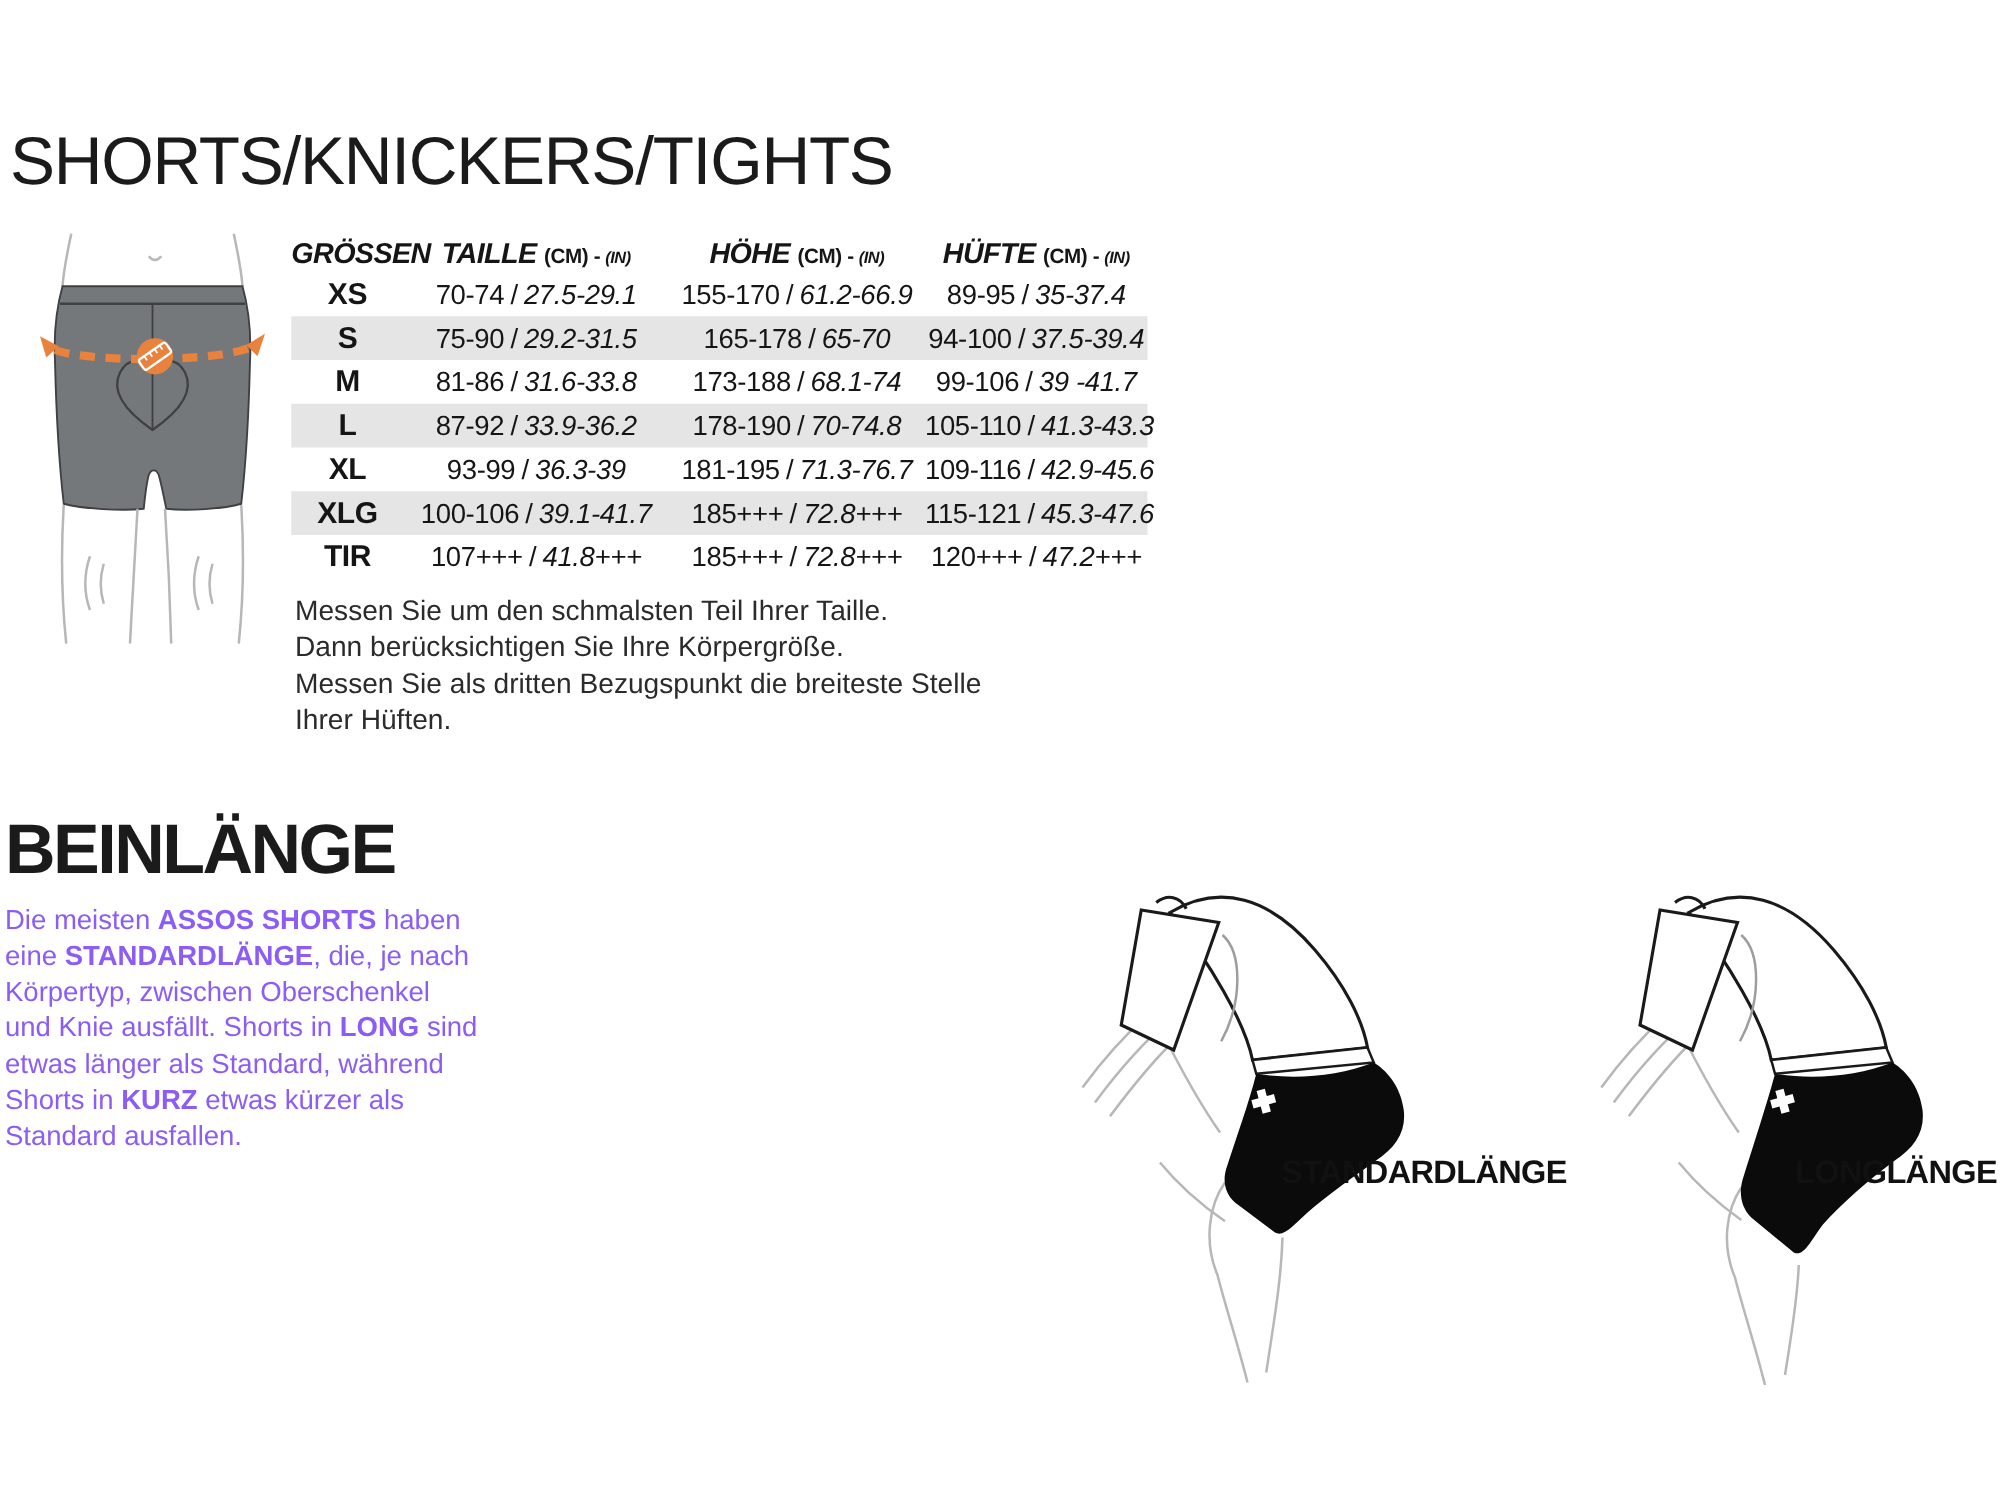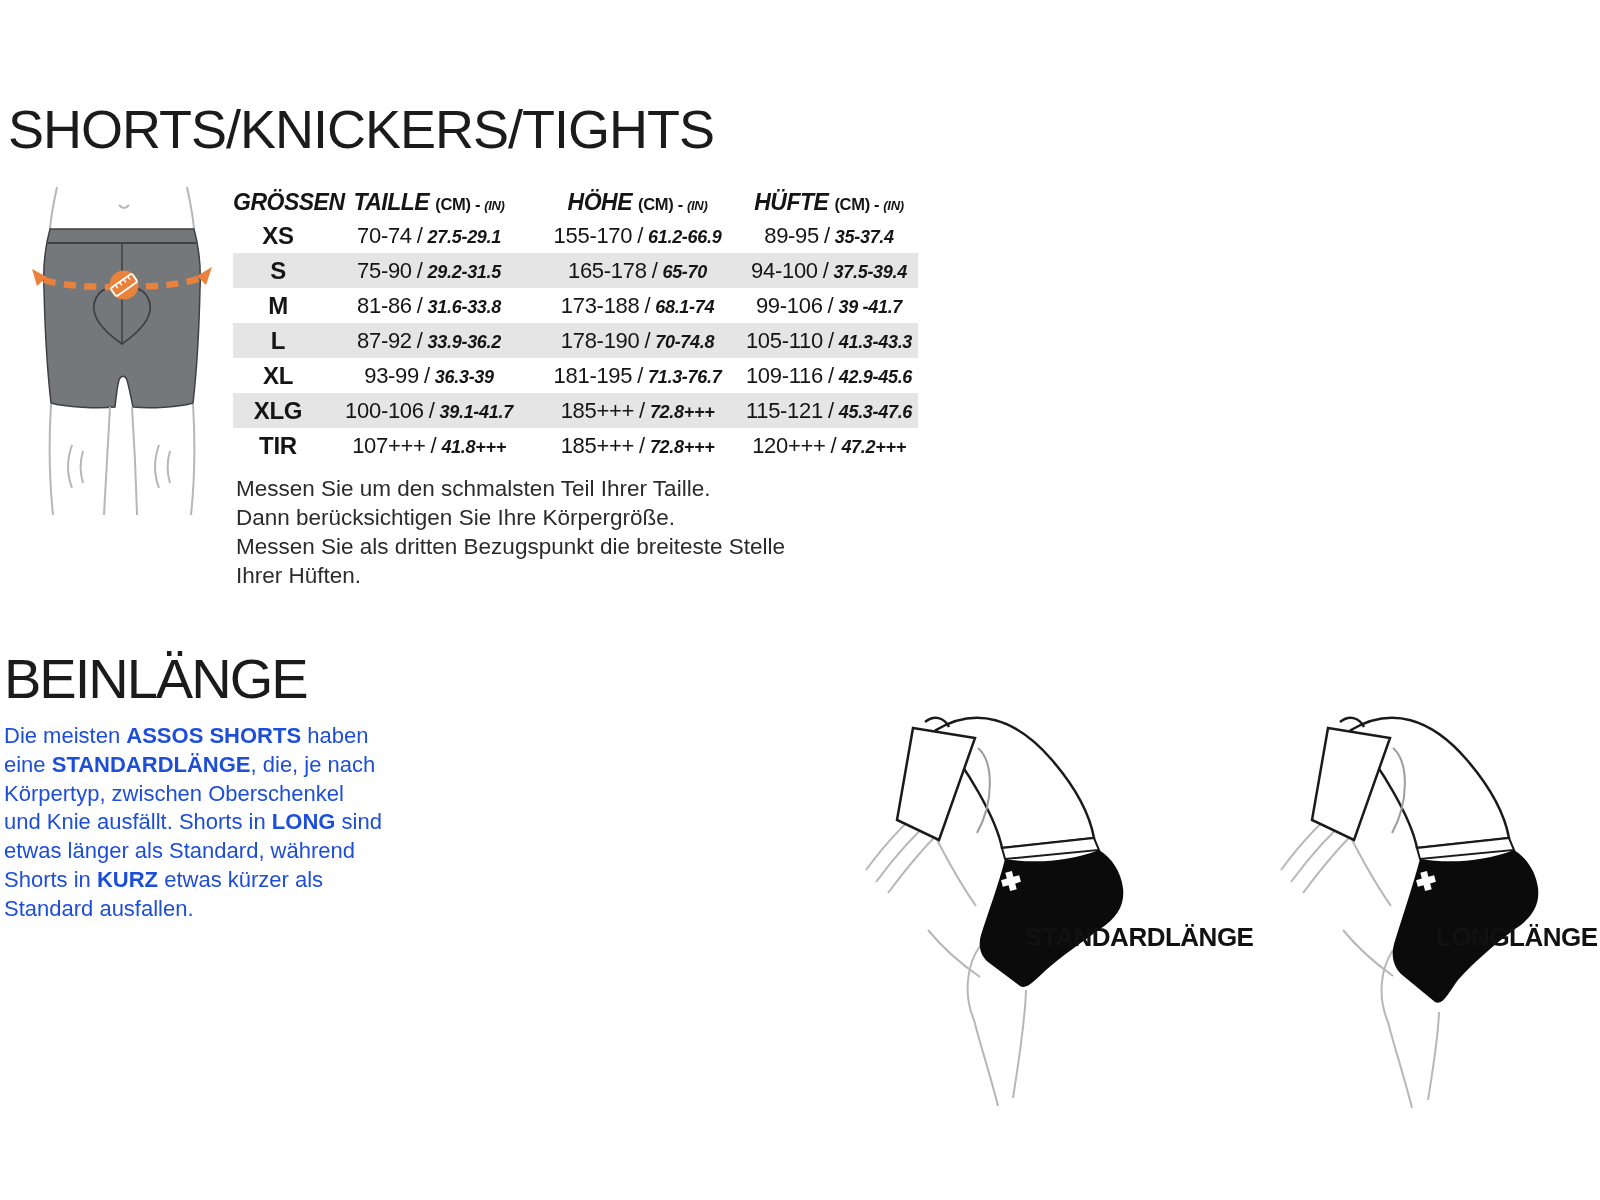--- a/index.html
+++ b/index.html
@@ -23,35 +23,35 @@
   .trow { height:35px; }
   .trow.shaded { background:#E5E5E6; }
   .c { text-align:center; white-space:nowrap; letter-spacing:-0.3px; }
   .hl { font-weight:700; font-size:23px; letter-spacing:-0.5px;font-style:italic; }
   .unit { font-weight:700; font-size:16.5px; margin-left:6px; }
   .unit-in { font-weight:700; font-style:italic; font-size:13px; margin-left:4px; }
   .unit:empty, .unit-in:empty { display:none; }
   .size { font-weight:700; font-size:24px; }
   .val { font-size:22px; }
   .sep { margin:0 5px; font-size:22px; }
-  .in { font-style:italic; font-size:18px;font-weight:bold; }
+  .in { font-style:italic; font-size:22px; }
 
   .measure-note {
     position:absolute; left:236px; top:474px;
     font-size:22.5px; line-height:29px; color:#2b2b2b; white-space:pre-line;
   }
 
   
   .section-title {
     position:absolute; left:4px; top:650px;
-    font-size:56px; font-weight:400; letter-spacing:-2px; color:#1b1b1b; line-height:1.05;
+    font-size:56px; font-weight:700; letter-spacing:-2px; color:#1b1b1b; line-height:1.05;
   }
   .leg-paragraph {
     position:absolute; left:4px; top:722px; width:378px;
-    font-size:22px; line-height:28.8px; color:#1d4ed8;
+    font-size:22px; line-height:28.8px; color:#8b5cf6;
   }
   .leg-paragraph .b { font-weight:700; }
 
   .fig { position:absolute; top:700px; width:400px; height:430px; }
   .fig-1 { left:430px; }
   .fig-2 { left:828px; }
   .fig-3 { left:1243px; }
   .fig-label {
     position:absolute; top:222px; left:197px;
     font-size:26px; font-weight:700; color:#111111; white-space:nowrap; letter-spacing:-0.5px;

